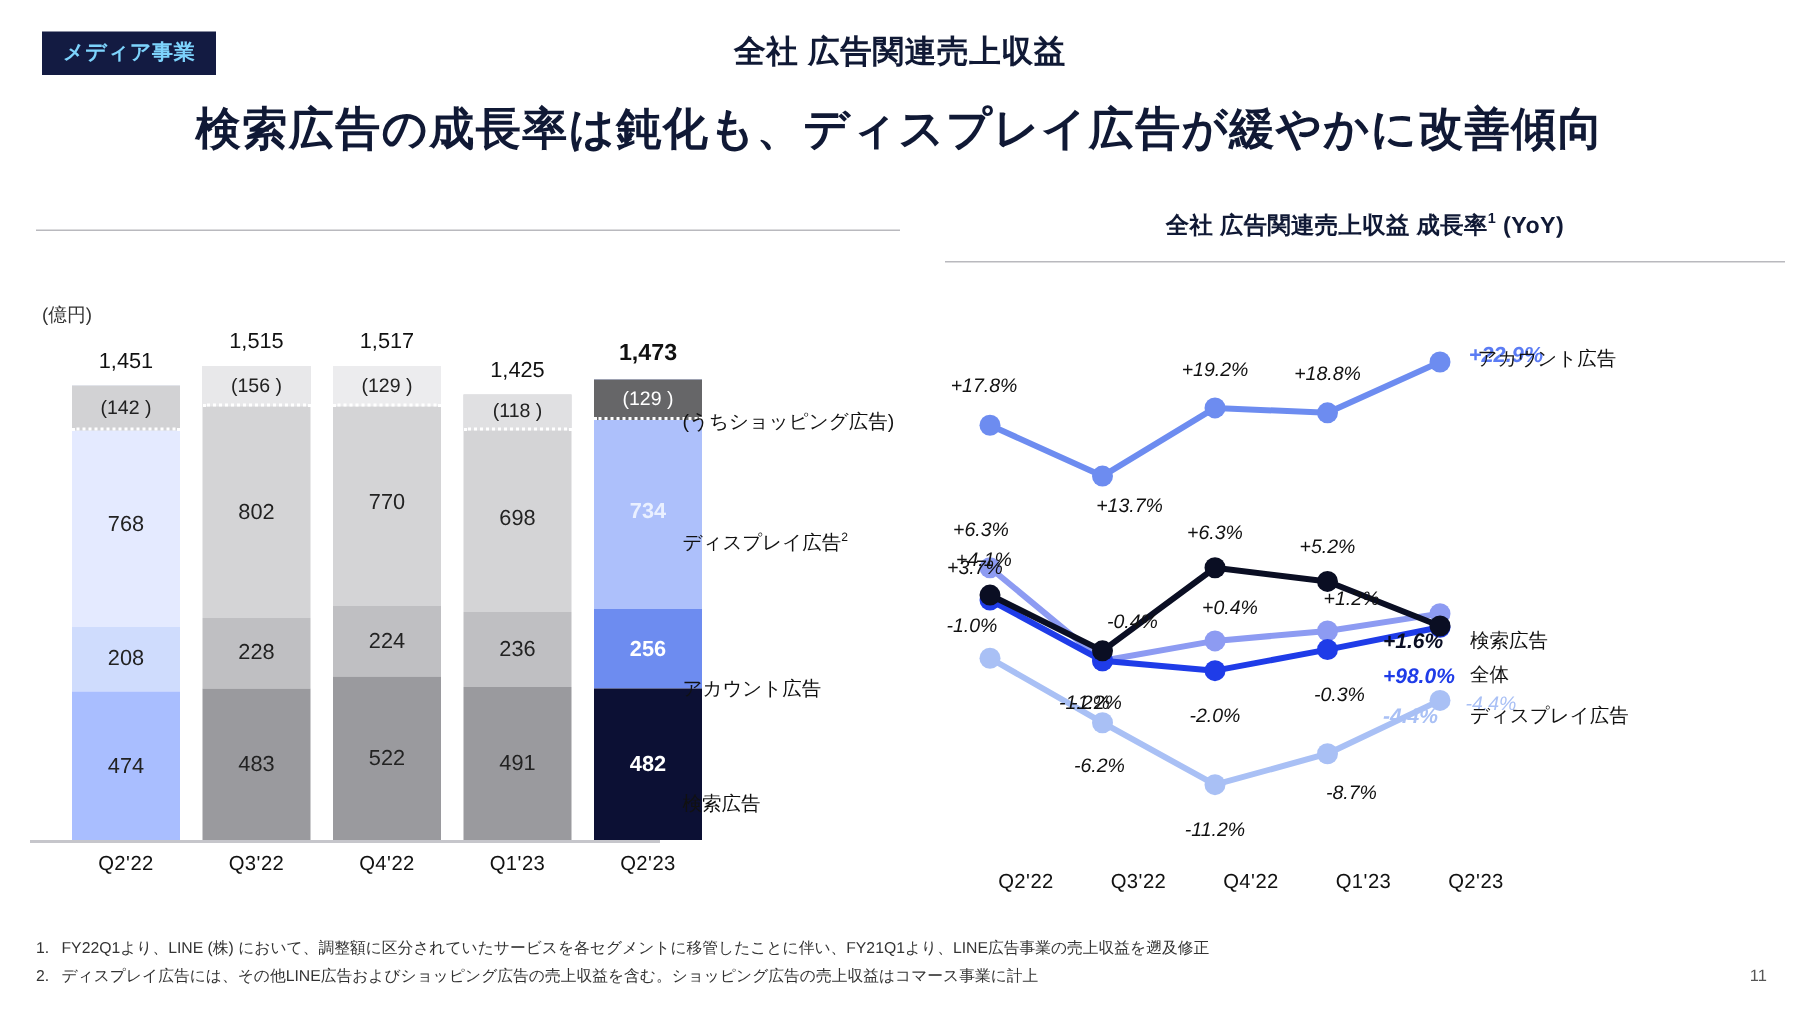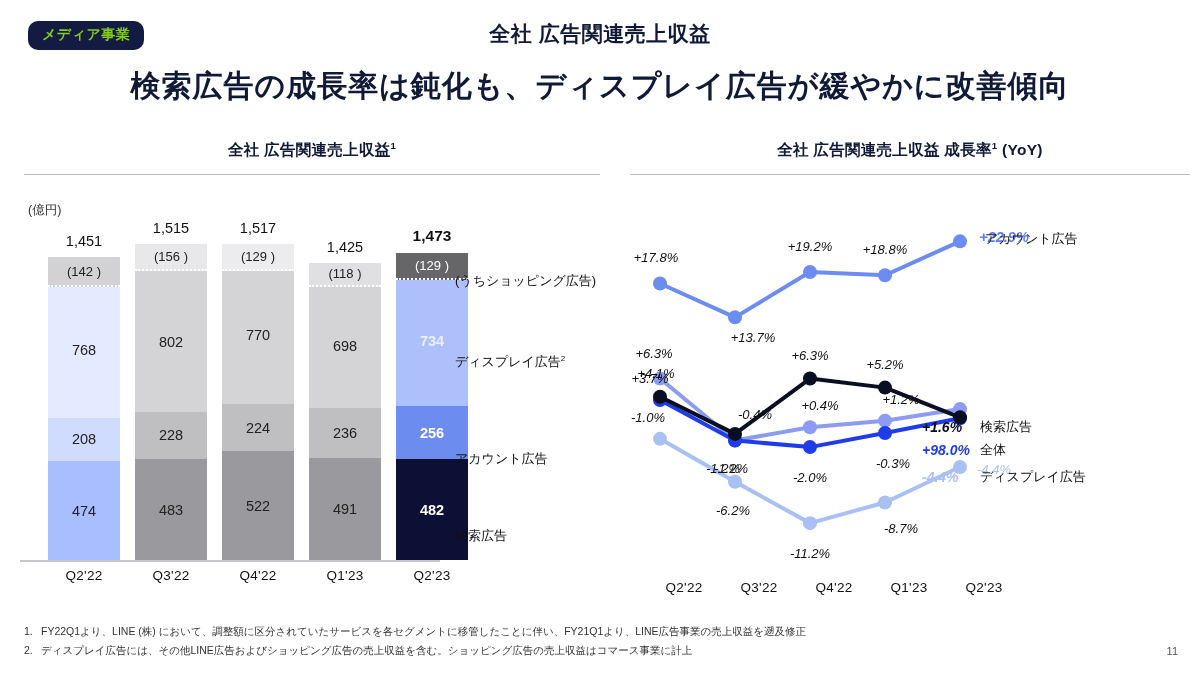--- a/index.html
+++ b/index.html
@@ -9,26 +9,25 @@
     font-family:"Liberation Sans","DejaVu Sans",sans-serif;
     color:#111122;
     overflow:hidden;
     position:relative;
   }
   .slide{position:relative;width:1200px;height:675px;}
 
   
   .badge{
     position:absolute;left:28px;top:21px;
-    background:#131b42;color:#84cc16;
+    background:#131b42;color:#7dd3fc;
     font-size:14px;font-weight:700;
     padding:5px 14px 6px 14px;
     letter-spacing:.5px;
     white-space:nowrap;
-    border-radius:10px;
   }
   .header-title{
     position:absolute;left:0;top:20px;width:1200px;
     text-align:center;font-size:21px;font-weight:700;color:#101935;
     letter-spacing:.5px;
   }
   .main-title{
     position:absolute;left:0;top:66px;width:1200px;
     text-align:center;font-size:30px;font-weight:700;color:#101935;
     letter-spacing:1px;
@@ -127,23 +126,20 @@
 </head>
 <body>
 
 <div class="slide">
 
   <div class="badge">メディア事業</div>
   <div class="header-title">全社 広告関連売上収益</div>
   <div class="main-title">検索広告の成長率は鈍化も、ディスプレイ広告が緩やかに改善傾向</div>
 
   <div class="panel panel-left">
-    <div class="panel-title">
-      <span>全社 広告関連売上収益</span><sup>1</sup>
-    </div>
     <div class="panel-rule"></div>
   </div>
 
   <div class="unit">(億円)</div>
 
   <div class="bars">
       <div class="bar-col" style="left: 20px; height: 302.531px;">
         <div class="bar-total" style="bottom: 310.531px;">1,451</div>
         <div class="seg" style="height: 160.237px; background: rgb(228, 234, 255); color: rgb(34, 34, 34); position: relative;">
           <div class="seg shop" style="position: absolute; left: 0px; top: 0px; height: 29.6272px; background: rgb(210, 210, 212); color: rgb(34, 34, 34);">(142 )</div>

